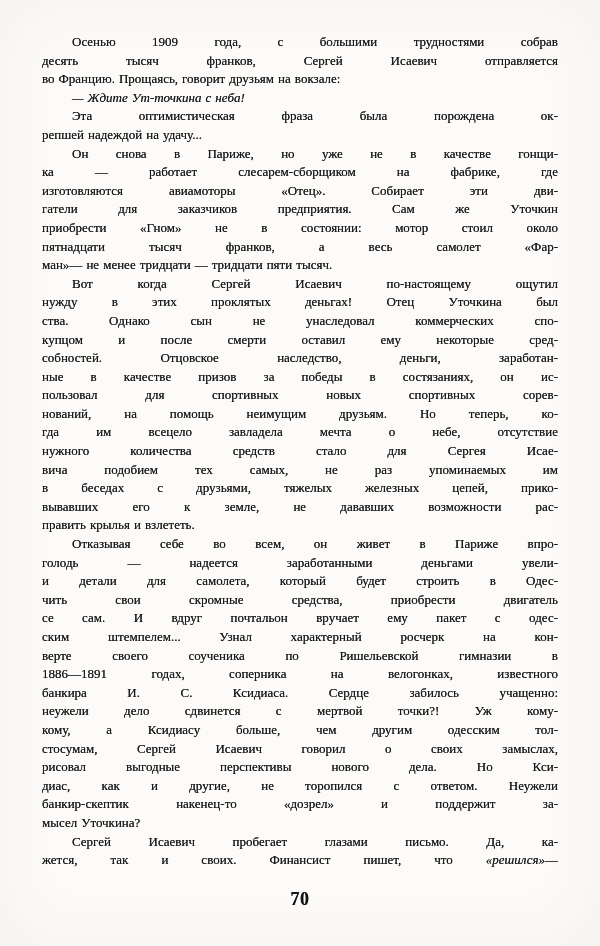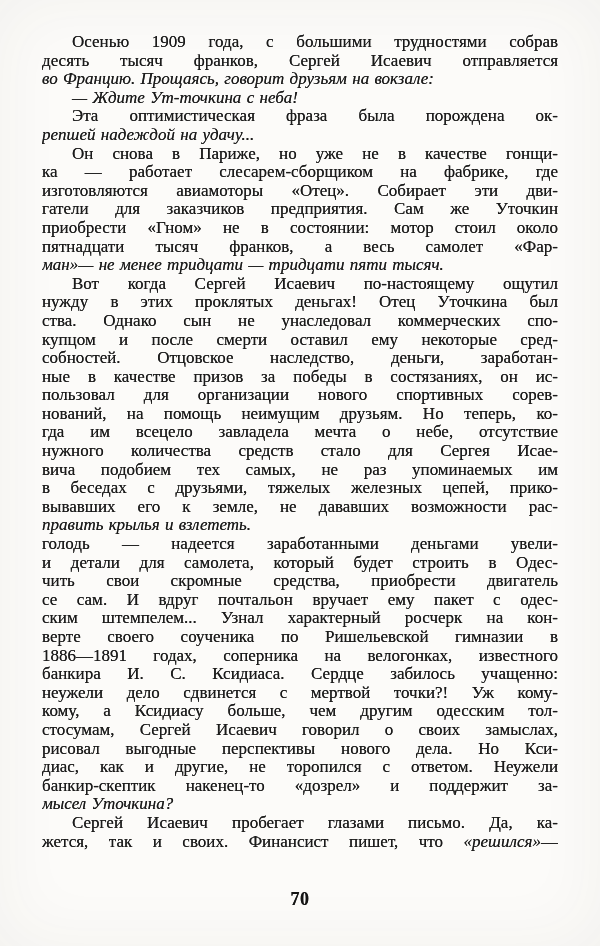--- a/index.html
+++ b/index.html
@@ -12,35 +12,35 @@
     position: relative;
     width: 600px; height: 946px;
     background: #fcfbf9;
     box-shadow: inset 0 0 70px rgba(60,55,45,0.05);
     overflow: hidden;
   }
   .text-block {
     position: absolute;
     left: 42px; top: 33px;
     width: 516px;
-    font-size: 17px;
+    font-size: 13px;
     line-height: 18.6px;
     color: #1b1b1b;
     word-spacing: 0.06em;
     text-shadow: 0 0 0.4px rgba(20,20,20,0.85);
   }
   .line {
     height: 18.6px;
     overflow: hidden;
     text-align: justify;
     text-align-last: justify;
     white-space: normal;
   }
   .line.indent { text-indent: 30px; }
-  .line.end { text-align-last: left; font-style: italic; }
+  .line.end { text-align-last: left; }
   .italic { font-style: italic; }
   .page-num {
     position: absolute;
     top: 889px; left: 0;
     width: 600px;
     text-align: center;
     font-size: 18px;
     font-weight: bold;
     color: #141414;
     letter-spacing: 0.5px;
@@ -64,28 +64,29 @@
       <div class="line">гатели для заказчиков предприятия. Сам же Уточкин</div>
       <div class="line">приобрести «Гном» не в состоянии: мотор стоил около</div>
       <div class="line">пятнадцати тысяч франков, а весь самолет «Фар-</div>
       <div class="line end">ман»— не менее тридцати — тридцати пяти тысяч.</div>
       <div class="line indent">Вот когда Сергей Исаевич по-настоящему ощутил</div>
       <div class="line">нужду в этих проклятых деньгах! Отец Уточкина был</div>
       <div class="line">ства. Однако сын не унаследовал коммерческих спо-</div>
       <div class="line">купцом и после смерти оставил ему некоторые сред-</div>
       <div class="line">собностей. Отцовское наследство, деньги, заработан-</div>
       <div class="line">ные в качестве призов за победы в состязаниях, он ис-</div>
-      <div class="line">пользовал для организации нового спортивных сорев-</div>
+      <div class="line">пользовал для спортивных новых спортивных сорев-</div>
       <div class="line">нований, на помощь неимущим друзьям. Но теперь, ко-</div>
       <div class="line">гда им всецело завладела мечта о небе, отсутствие</div>
       <div class="line">нужного количества средств стало для Сергея Исае-</div>
       <div class="line">вича подобием тех самых, не раз упоминаемых им</div>
       <div class="line">в беседах с друзьями, тяжелых железных цепей, прико-</div>
       <div class="line">вывавших его к земле, не дававших возможности рас-</div>
       <div class="line end">править крылья и взлететь.</div>
+      <div class="line indent">Отказывая себе во всем, он живет в Париже впро-</div>
       <div class="line">голодь — надеется заработанными деньгами увели-</div>
       <div class="line">и детали для самолета, который будет строить в Одес-</div>
       <div class="line">чить свои скромные средства, приобрести двигатель</div>
       <div class="line">се сам. И вдруг почтальон вручает ему пакет с одес-</div>
       <div class="line">ским штемпелем... Узнал характерный росчерк на кон-</div>
       <div class="line">верте своего соученика по Ришельевской гимназии в</div>
       <div class="line">1886—1891 годах, соперника на велогонках, известного</div>
       <div class="line">банкира И. С. Ксидиаса. Сердце забилось учащенно:</div>
       <div class="line">неужели дело сдвинется с мертвой точки?! Уж кому-</div>
       <div class="line">кому, а Ксидиасу больше, чем другим одесским тол-</div>

